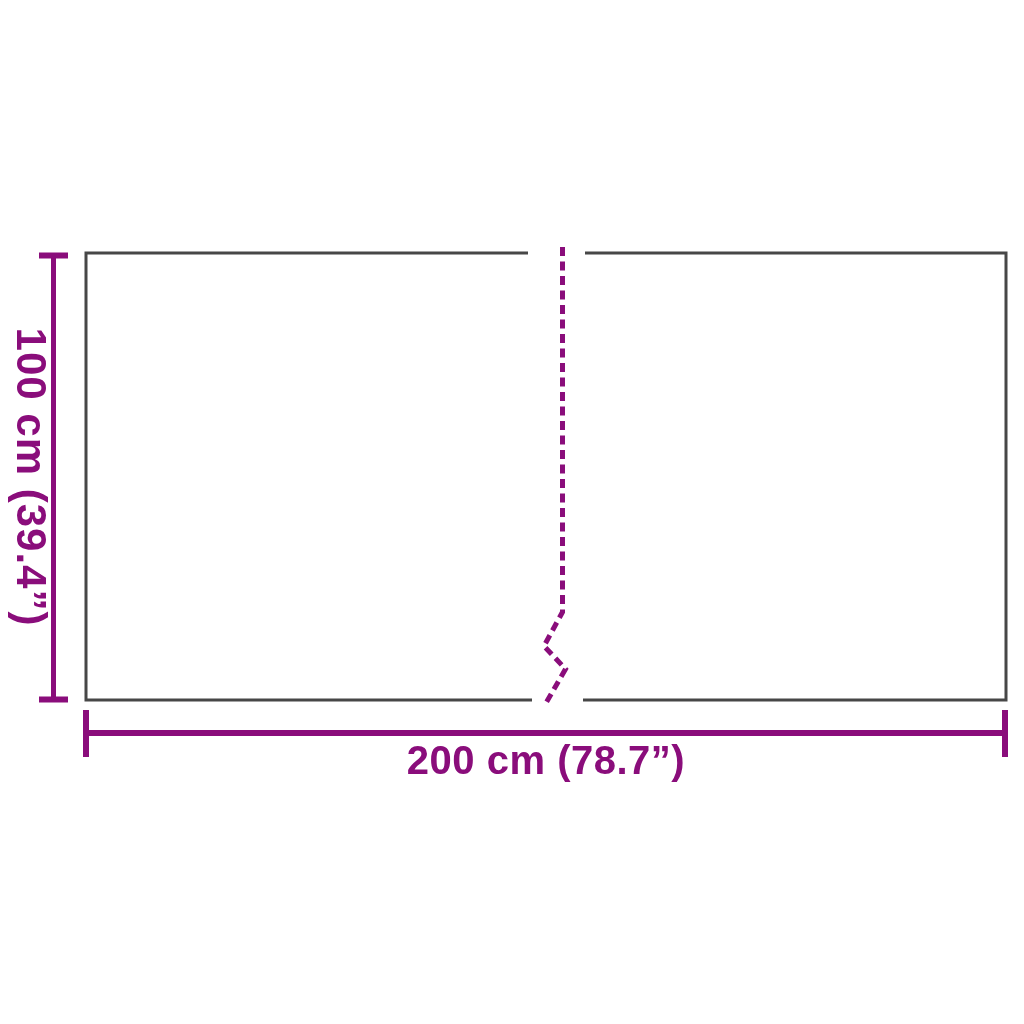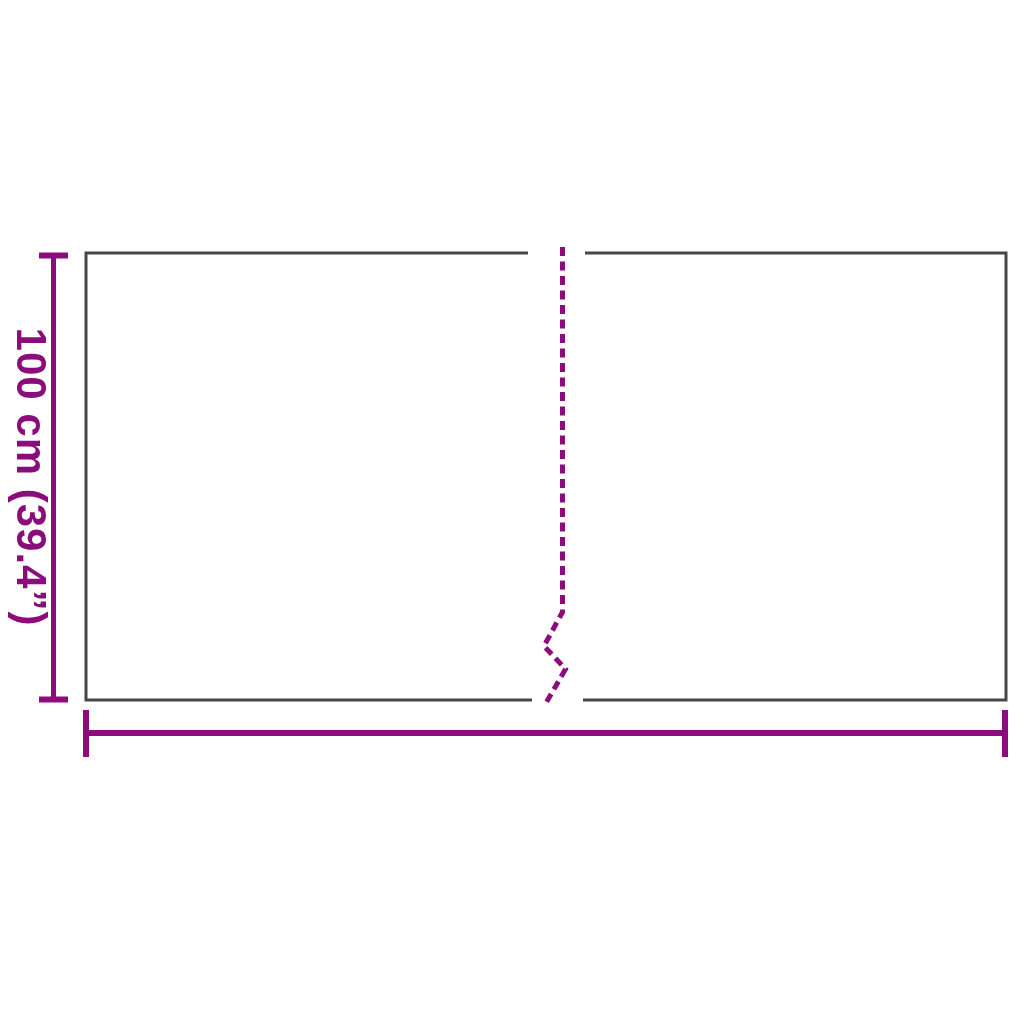--- a/index.html
+++ b/index.html
@@ -62,14 +62,15 @@
 
     <g>
       <path d="M 86 733 L 1006 733" stroke="#8A0D7B" stroke-width="6"></path>
       <path d="M 86 710 L 86 757" stroke="#8A0D7B" stroke-width="6"></path>
       <path d="M 1005 710 L 1005 757" stroke="#8A0D7B" stroke-width="6"></path>
     </g>
   </svg>
 
   <div class="dim-label height">100 cm (39.4”)</div>
 
+  <div class="dim-label width">200 cm (78.7”)</div>
 
 </div>
 
 </body></html>

